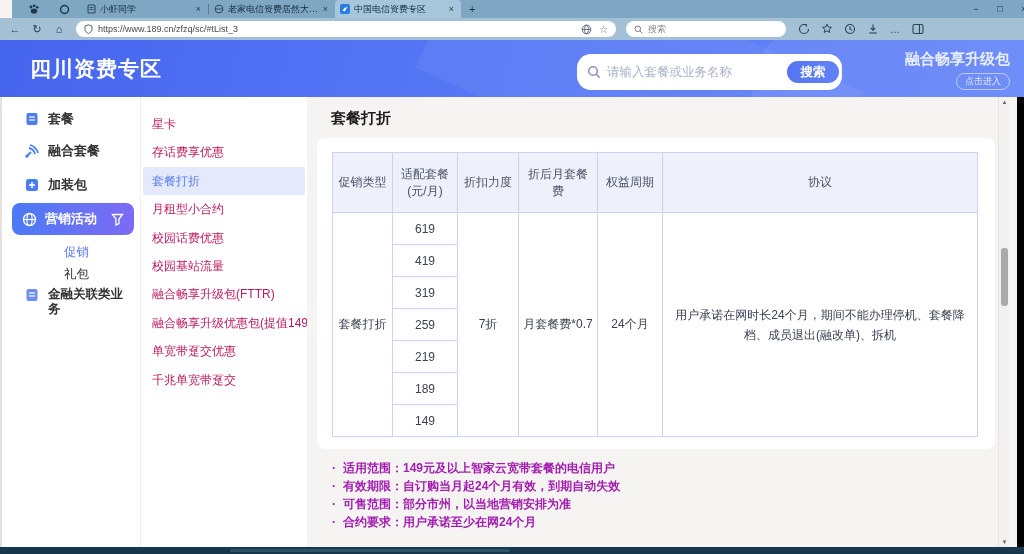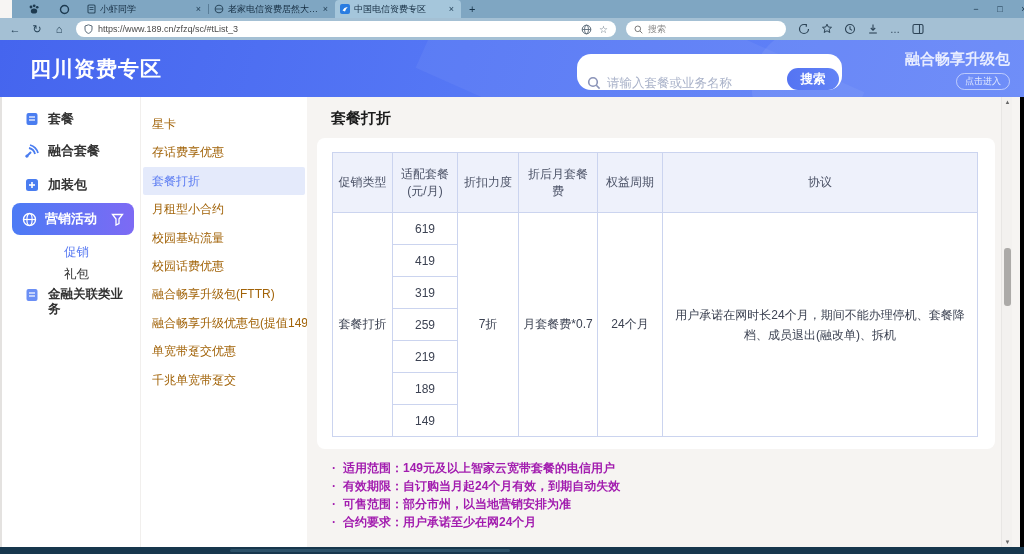--- a/index.html
+++ b/index.html
@@ -31,43 +31,43 @@
   .tb-search-label { font-size:9px; color:#8a8a8a; margin-left:5px; }
   .tb-icons { display:flex; align-items:center; margin-left:12px; gap:11px; color:#2c4356; }
   .tb-icons .ticon { display:flex; align-items:center; }
   .more-glyph { font-size:10px; color:#2c4356; letter-spacing:1px; }
 
   
   .banner { position:absolute; top:40px; left:0; width:1024px; height:57px; background:linear-gradient(105deg,#4565ee 0%,#5577f5 45%,#6586f8 100%); overflow:hidden; }
   .banner::before { content:""; position:absolute; left:430px; top:-40px; width:420px; height:160px; background:rgba(255,255,255,.05); transform:rotate(24deg); }
   .banner::after { content:""; position:absolute; left:760px; top:-60px; width:300px; height:200px; background:rgba(255,255,255,.07); transform:rotate(-28deg); border-radius:60px; }
   .site-title { position:absolute; left:30px; top:15px; font-size:21px; font-weight:bold; color:#ffffff; letter-spacing:1px; z-index:2; }
-  .hsearch { position:absolute; left:577px; top:14px; width:265px; height:36px; background:#fff; border-radius:14px; display:flex; align-items:flex-end; padding:0 3px 0 10px; z-index:2; }
+  .hsearch { position:absolute; left:577px; top:14px; width:265px; height:36px; background:#fff; border-radius:14px; display:flex; align-items:center; padding:0 3px 0 10px; z-index:2; }
   .hsearch input { border:none; outline:none; flex:1; font-size:12.5px; color:#333; margin-left:6px; font-family:inherit; background:transparent; min-width:0; }
   .hsearch input::placeholder { color:#a9b2c9; }
   .hsearch-btn { width:52px; height:22px; border:none; border-radius:11px; background:linear-gradient(90deg,#5574f2,#6283f6); color:#fff; font-size:12.5px; font-weight:bold; font-family:inherit; }
   .back-zone { position:absolute; right:14px; top:10px; text-align:right; z-index:2; }
   .back-link { font-size:15px; font-weight:bold; color:#e8edff; }
   .back-hint { display:inline-block; margin-top:4px; font-size:9px; color:#e3eaff; border:1px solid rgba(255,255,255,.55); border-radius:9px; padding:1px 8px; }
 
   
-  .bodyarea { position:absolute; top:97px; left:0; width:1024px; height:450px; background:#f6f4f2; display:flex; overflow:hidden; border-right:4px solid #000000; }
+  .bodyarea { position:absolute; top:97px; left:0; width:1024px; height:450px; background:#f6f4f2; display:flex; overflow:hidden; border-right:7px solid #000000; }
 
   .sidebar { width:140px; background:#fff; position:relative; flex:none; border-left:2px solid #e4e2e0; }
   .nav-item { position:absolute; left:22px; display:flex; align-items:center; gap:9px; font-size:13px; font-weight:600; color:#333; }
   .nav-ico { width:15px; height:15px; display:flex; align-items:center; justify-content:center; }
   .nav-pill { position:absolute; left:10px; top:106px; width:122px; height:32px; border-radius:8px; background:linear-gradient(90deg,#4c7bf5,#7d6af4); display:flex; align-items:center; padding:0 10px; gap:8px; color:#fff; font-size:13px; font-weight:bold;font-family:Liberation Serif, serif; }
   .nav-pill .funnel { margin-left:auto; display:flex; align-items:center; }
   .nav-sub { position:absolute; left:62px; font-size:12.5px; color:#333; }
   .nav-sub.selected { color:#5a7bf2; }
   .nav-fin { position:absolute; left:22px; top:190px; display:flex; gap:9px; font-size:12.5px; font-weight:600; color:#333; }
   .nav-fin .fin-label { width:80px; line-height:15px; }
 
   .submenu { width:167px; background:#fff; border-left:1px solid #f1efed; padding-top:13px; flex:none; }
-  .sm-item { height:28.4px; line-height:28.4px; padding-left:11px; font-size:12px; color:#a16207; white-space:nowrap; overflow:hidden; }
+  .sm-item { height:28.4px; line-height:28.4px; padding-left:11px; font-size:12px; color:#be185d; white-space:nowrap; overflow:hidden; }
   .sm-item.active { background:#e4eafb; color:#5a7bf2; border-radius:2px; margin:0 2px; padding-left:9px; }
 
   .main { flex:1; position:relative; overflow:hidden; }
   .m-title { position:absolute; left:24px; top:12px; font-size:15px; font-weight:bold; color:#1c1c1c; }
   .card { position:absolute; left:10px; top:41px; width:678px; height:311px; background:#fff; border-radius:8px; }
   table.rate { border-collapse:collapse; position:absolute; left:15px; top:14px; table-layout:fixed; }
   table.rate th, table.rate td { border:1px solid #cbd4ef; font-size:12px; text-align:center; vertical-align:middle; font-weight:normal; }
   table.rate th { background:#eef1fb; color:#4b5266; height:60px; padding:2px 4px; }
   table.rate td { background:#fff; color:#3c4252; height:32px; padding:2px 4px; }
   .col-type { width:60px; } .col-fee { width:65px; } .col-disc { width:61px; } .col-after { width:79px; } .col-period { width:65px; } .col-agree { width:315px; }
@@ -294,22 +294,22 @@
       </span>
       <span class="fin-label">金融关联类业务</span>
     </div>
   </div>
 
   <div class="submenu">
     <div class="sm-item">星卡</div>
     <div class="sm-item">存话费享优惠</div>
     <div class="sm-item active">套餐打折</div>
     <div class="sm-item">月租型小合约</div>
+    <div class="sm-item">校园话费优惠</div>
     <div class="sm-item">校园基站流量</div>
-    <div class="sm-item">校园话费优惠</div>
     <div class="sm-item">融合畅享升级包(FTTR)</div>
     <div class="sm-item">融合畅享升级优惠包(提值149)</div>
     <div class="sm-item">单宽带趸交优惠</div>
     <div class="sm-item">千兆单宽带趸交</div>
   </div>
 
   <div class="main">
     <div class="m-title">套餐打折</div>
 
     <div class="card">

